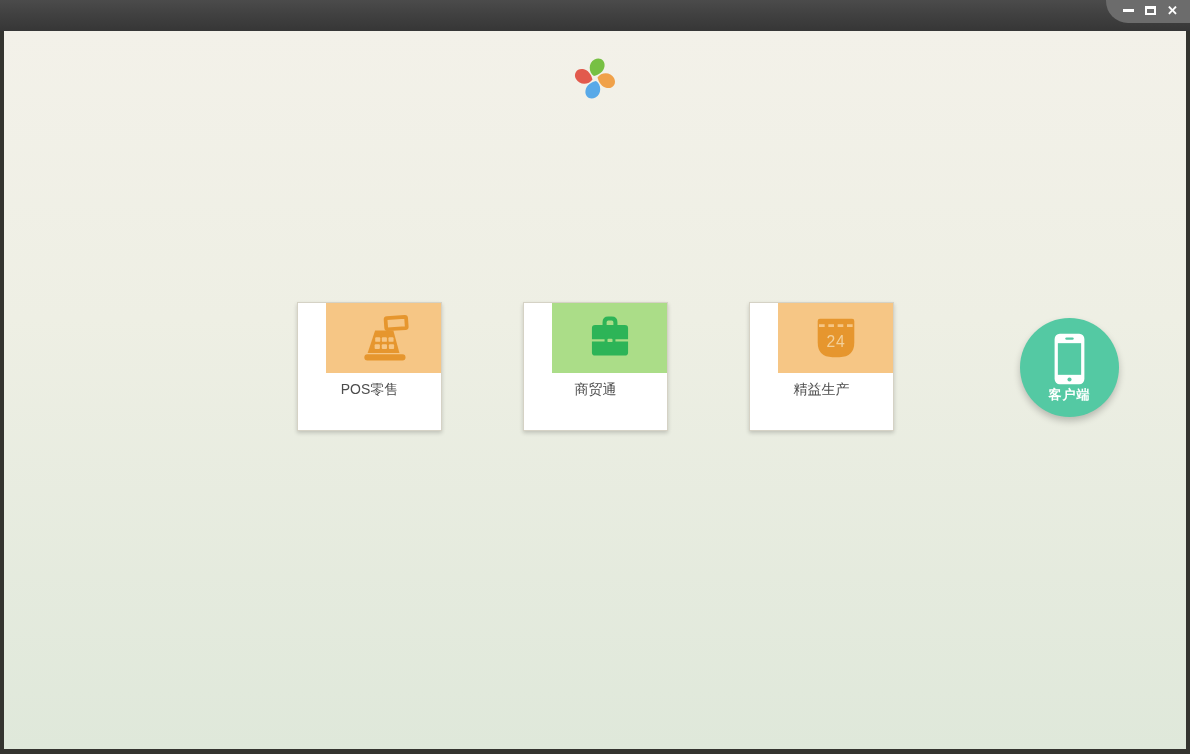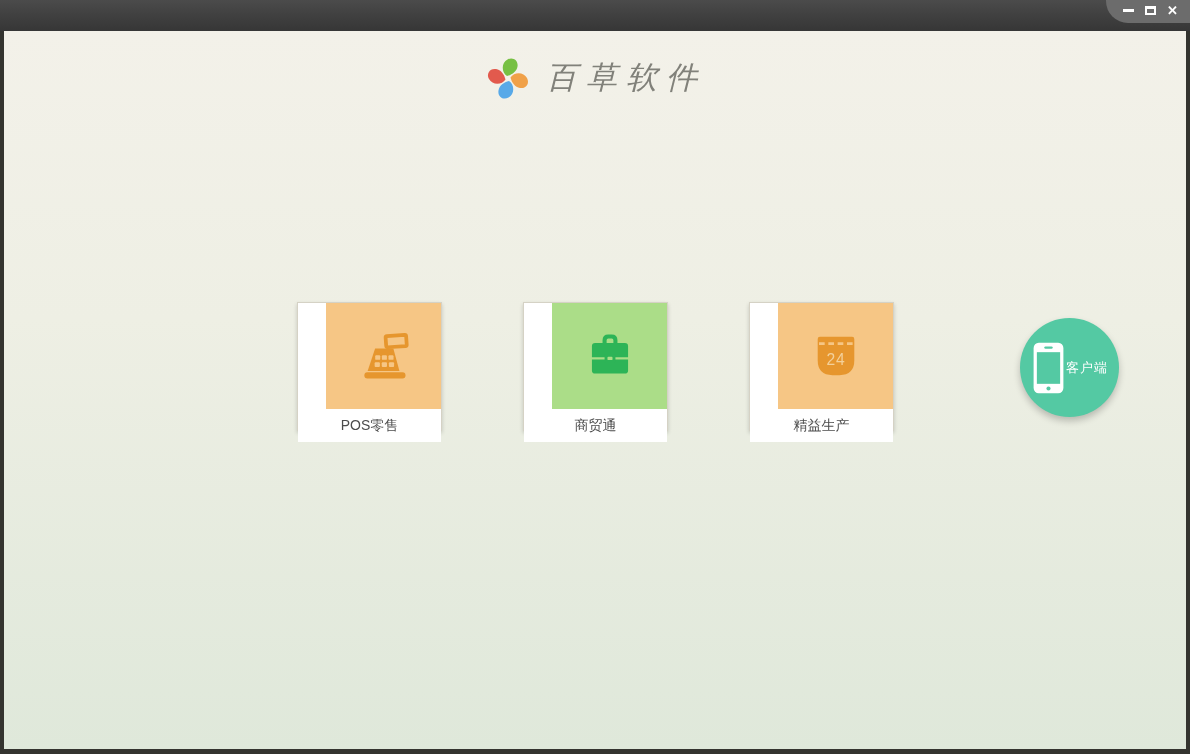--- a/index.html
+++ b/index.html
@@ -46,32 +46,32 @@
     font-size:31px; color:#81817a; letter-spacing:9px; font-style:italic;
   }
 
   
   .card {
     position:absolute; top:271px; width:145px; height:129px;
     background:#ffffff; border:1px solid #d5d2c5;
     box-shadow:0 2px 4px rgba(0,0,0,0.18);
     cursor:pointer;
   }
-  .tile { height:106px; display:flex; align-items:center; justify-content:center;margin-left:28px; }
+  .tile { height:70px; display:flex; align-items:center; justify-content:center;margin-left:28px; }
   .card-label {
     height:33px; display:flex; align-items:center; justify-content:center;
     font-size:14px; color:#4c4c4c; background:#fff;
   }
 
   
   .client-btn {
     position:absolute; left:1016px; top:287px; width:99px; height:99px;
     border-radius:50%; box-shadow:0 4px 7px rgba(0,0,0,0.22);
-    display:flex; flex-direction:row; align-items:center; justify-content:center;
-    gap:0; cursor:pointer;
+    display:flex; flex-direction:column; align-items:center; justify-content:center;
+    gap:0; cursor:pointer;font-weight:bold;
   }
   .client-btn svg { display:block; }
   .client-label { font-size:13px; color:#ffffff; letter-spacing:1px; }
 </style>
 </head>
 <body>
 
 <div class="window">
 
   <div class="titlebar">
@@ -90,21 +90,20 @@
 
   <div class="content">
 
     <div class="brand">
       <svg class="pinwheel" viewBox="0 0 48 46">
         <path d="M 23 21 C 17.5 17.5 17 8 23.5 4.5 C 29 1.5 34.5 5.5 33.5 11.5 C 32.7 16.5 28 19.8 23 21 Z" fill="#77c043"></path>
         <path d="M 23 21 C 17.5 17.5 17 8 23.5 4.5 C 29 1.5 34.5 5.5 33.5 11.5 C 32.7 16.5 28 19.8 23 21 Z" transform="rotate(90 24 23.5)" fill="#f0a149"></path>
         <path d="M 23 21 C 17.5 17.5 17 8 23.5 4.5 C 29 1.5 34.5 5.5 33.5 11.5 C 32.7 16.5 28 19.8 23 21 Z" transform="rotate(180 24 23.5)" fill="#58a9e8"></path>
         <path d="M 23 21 C 17.5 17.5 17 8 23.5 4.5 C 29 1.5 34.5 5.5 33.5 11.5 C 32.7 16.5 28 19.8 23 21 Z" transform="rotate(270 24 23.5)" fill="#e25a4d"></path>
       </svg>
-      <div class="brand-name">百草软件</div>
     </div>
 
     <div class="card" style="left:519px">
       <div class="tile" style="background-color: rgb(171, 221, 136);">
         <svg width="56" height="56" viewBox="0 0 62 62">
           <path d="M 25 19 L 25 13.5 Q 25 9.5 29 9.5 L 33 9.5 Q 37 9.5 37 13.5 L 37 19" fill="none" stroke-width="4.5" stroke="#2db457"></path>
           <path d="M 14.5 16.5 L 47.5 16.5 Q 51 16.5 51 20 L 51 32.3 L 11 32.3 L 11 20 Q 11 16.5 14.5 16.5 Z" fill="#2db457"></path>
           <path d="M 11 34.8 L 51 34.8 L 51 47 Q 51 50.5 47.5 50.5 L 14.5 50.5 Q 11 50.5 11 47 Z" fill="#2db457"></path>
           <rect x="25" y="28.7" width="12" height="10" rx="2" fill="#2db457"></rect>
           <rect x="28.2" y="31.9" width="5.6" height="3.6" rx="1" fill="#abdd88"></rect>

